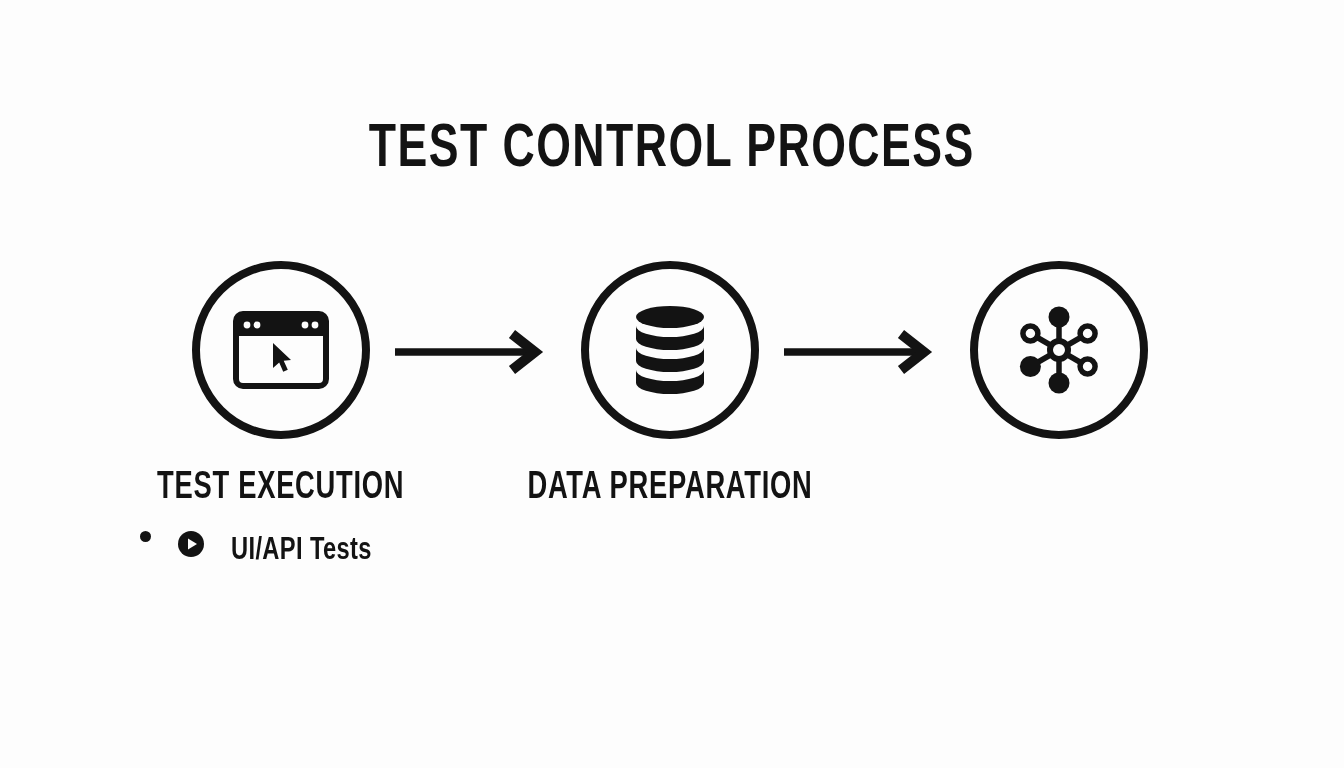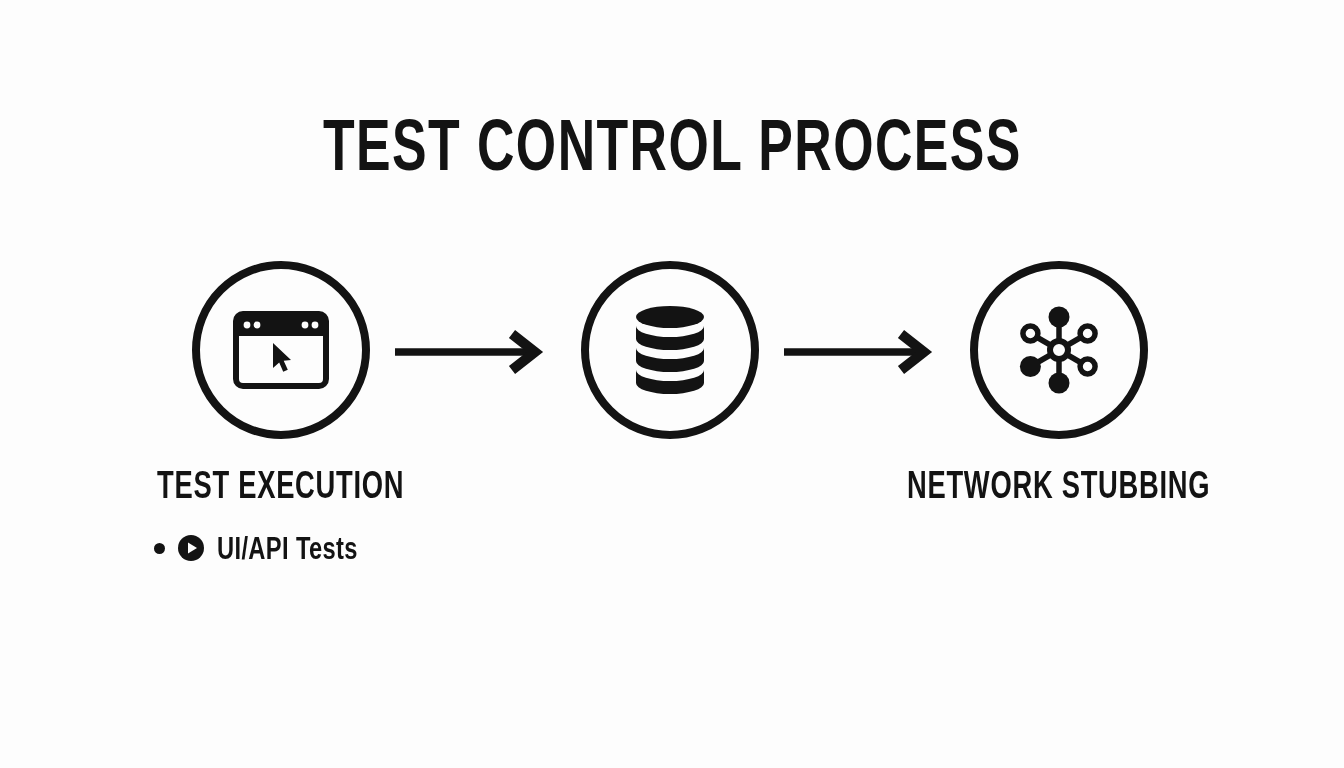--- a/index.html
+++ b/index.html
@@ -24,21 +24,21 @@
     transform-origin: center center;
     white-space: nowrap;
   }
   .title {
     position: absolute;
     top: 112px;
     left: 0;
     width: 1344px;
     margin: 0;
     text-align: center;
-    font-size: 72px;
+    font-size: 62px;
     line-height: 66px;
     font-weight: bold;
   }
   .title .cond { letter-spacing: 2px; }
   .stage {
     position: absolute;
     top: 261px;
     width: 380px;
     display: flex;
     flex-direction: column;
@@ -62,22 +62,22 @@
     margin: 27px 0 0 0;
     font-size: 38px;
     line-height: 38px;
     font-weight: bold;
     text-align: center;
   }
   .stage-label .cond { letter-spacing: 1px; }
   .bullet {
     margin-top: 27px;
     display: flex;
-    align-items: center;
-    gap: 13px;
+    align-items: flex-start;
+    gap: 27px;
     height: 34px;
   }
   .dot {
     width: 11px;
     height: 11px;
     border-radius: 50%;
     background: #131313;
     flex: 0 0 auto;
   }
   .bullet-text {
@@ -138,20 +138,23 @@
 
   <section class="stage stage-2">
     <div class="circle">
       <svg width="76" height="92" viewBox="0 0 76 92">
         <ellipse cx="38" cy="13" rx="34" ry="11" fill="#131313"></ellipse>
         <path d="M4 22 A34 11 0 0 0 72 22 L72 35 A34 11 0 0 1 4 35 Z" fill="#131313"></path>
         <path d="M4 44 A34 11 0 0 0 72 44 L72 57 A34 11 0 0 1 4 57 Z" fill="#131313"></path>
         <path d="M4 66 A34 11 0 0 0 72 66 L72 79 A34 11 0 0 1 4 79 Z" fill="#131313"></path>
       </svg>
     </div>
+    <h2 class="stage-label">
+      <span class="cond">DATA PREPARATION</span>
+    </h2>
   </section>
 
   <svg class="arrow arrow-2" width="158" height="44" viewBox="0 0 158 44">
     <line x1="2" y1="22" x2="140" y2="22" stroke="#131313" stroke-width="7.5"></line>
     <polyline points="119,4 142,22 119,40" fill="none" stroke="#131313" stroke-width="10" stroke-linejoin="miter"></polyline>
   </svg>
 
   <section class="stage stage-3">
     <div class="circle">
       <svg width="92" height="92" viewBox="-46 -46 92 92">
@@ -165,18 +168,15 @@
         </g>
         <circle cx="0" cy="-33" r="10.5" fill="#131313"></circle>
         <circle cx="-28.6" cy="16.5" r="10.5" fill="#131313"></circle>
         <circle cx="0" cy="33" r="10.5" fill="#131313"></circle>
         <circle cx="-28.6" cy="-16.5" r="7.5" fill="#fdfdfd" stroke="#131313" stroke-width="5.5"></circle>
         <circle cx="28.6" cy="-16.5" r="7.5" fill="#fdfdfd" stroke="#131313" stroke-width="5.5"></circle>
         <circle cx="28.6" cy="16.5" r="7.5" fill="#fdfdfd" stroke="#131313" stroke-width="5.5"></circle>
         <circle cx="0" cy="0" r="9" fill="#fdfdfd" stroke="#131313" stroke-width="6"></circle>
       </svg>
     </div>
-    <h2 class="stage-label">
-      <span class="cond">NETWORK STUBBING</span>
-    </h2>
   </section>
 
 </div>
 
 </body></html>

